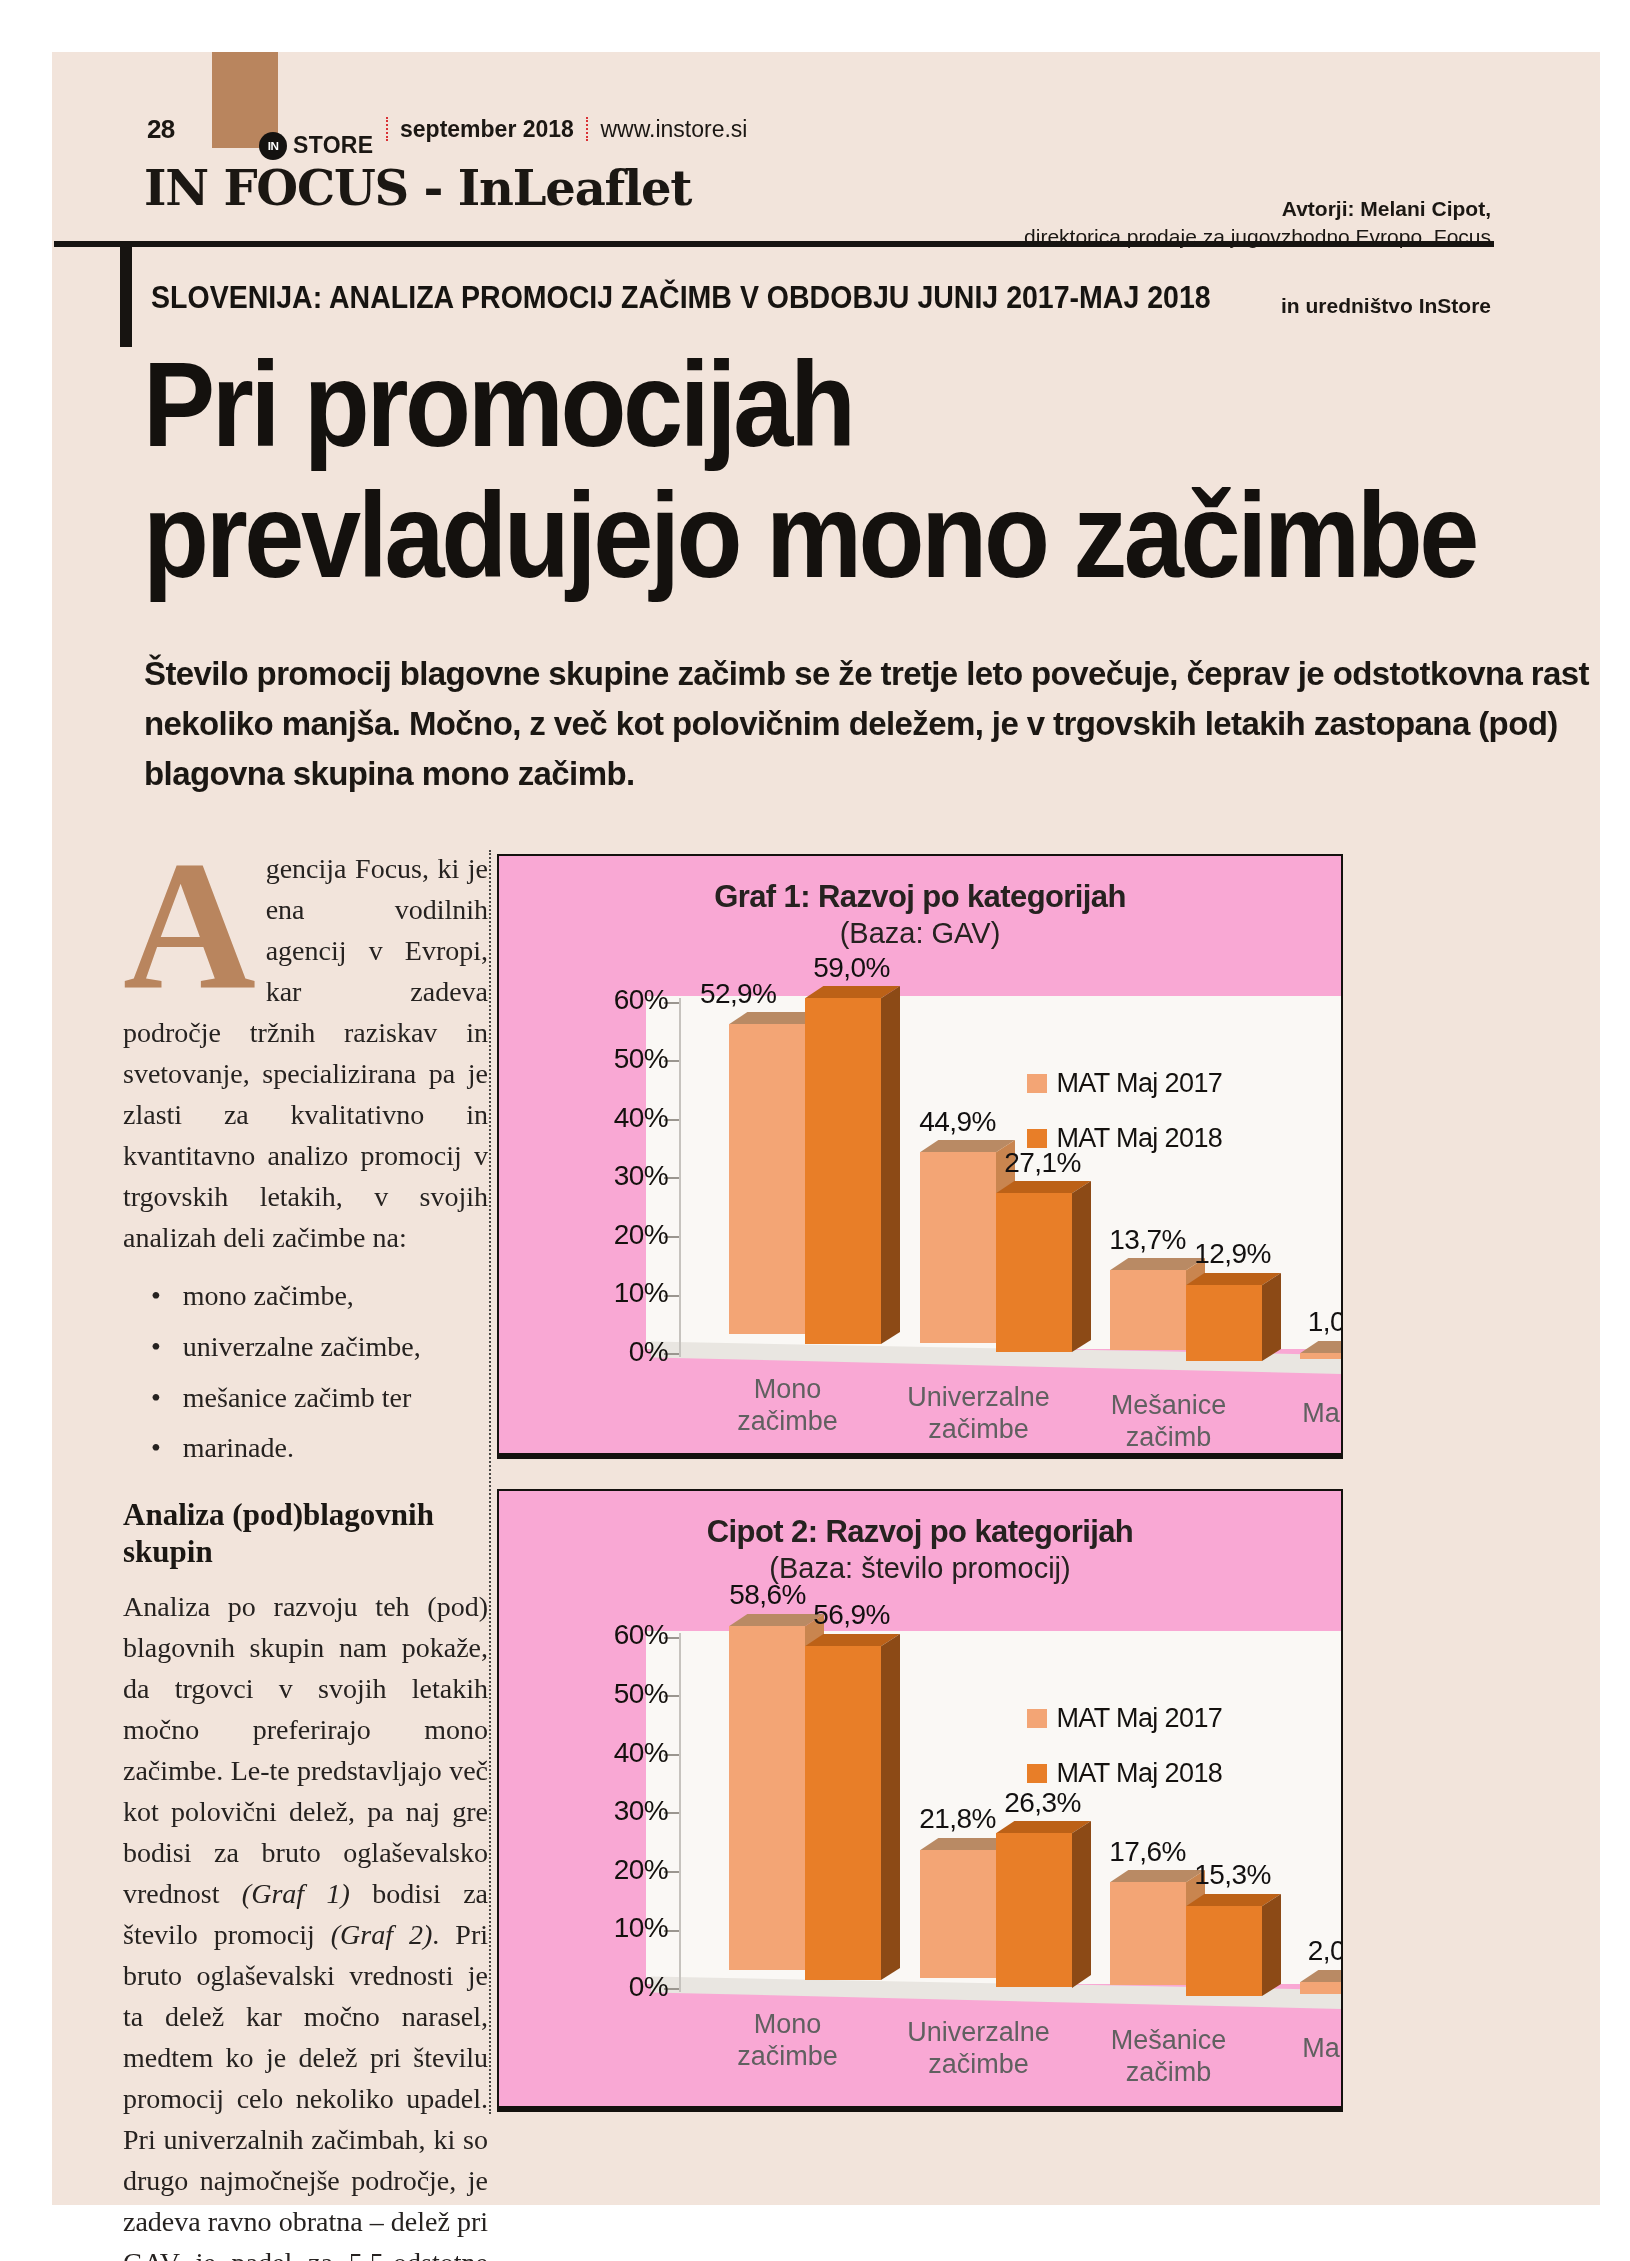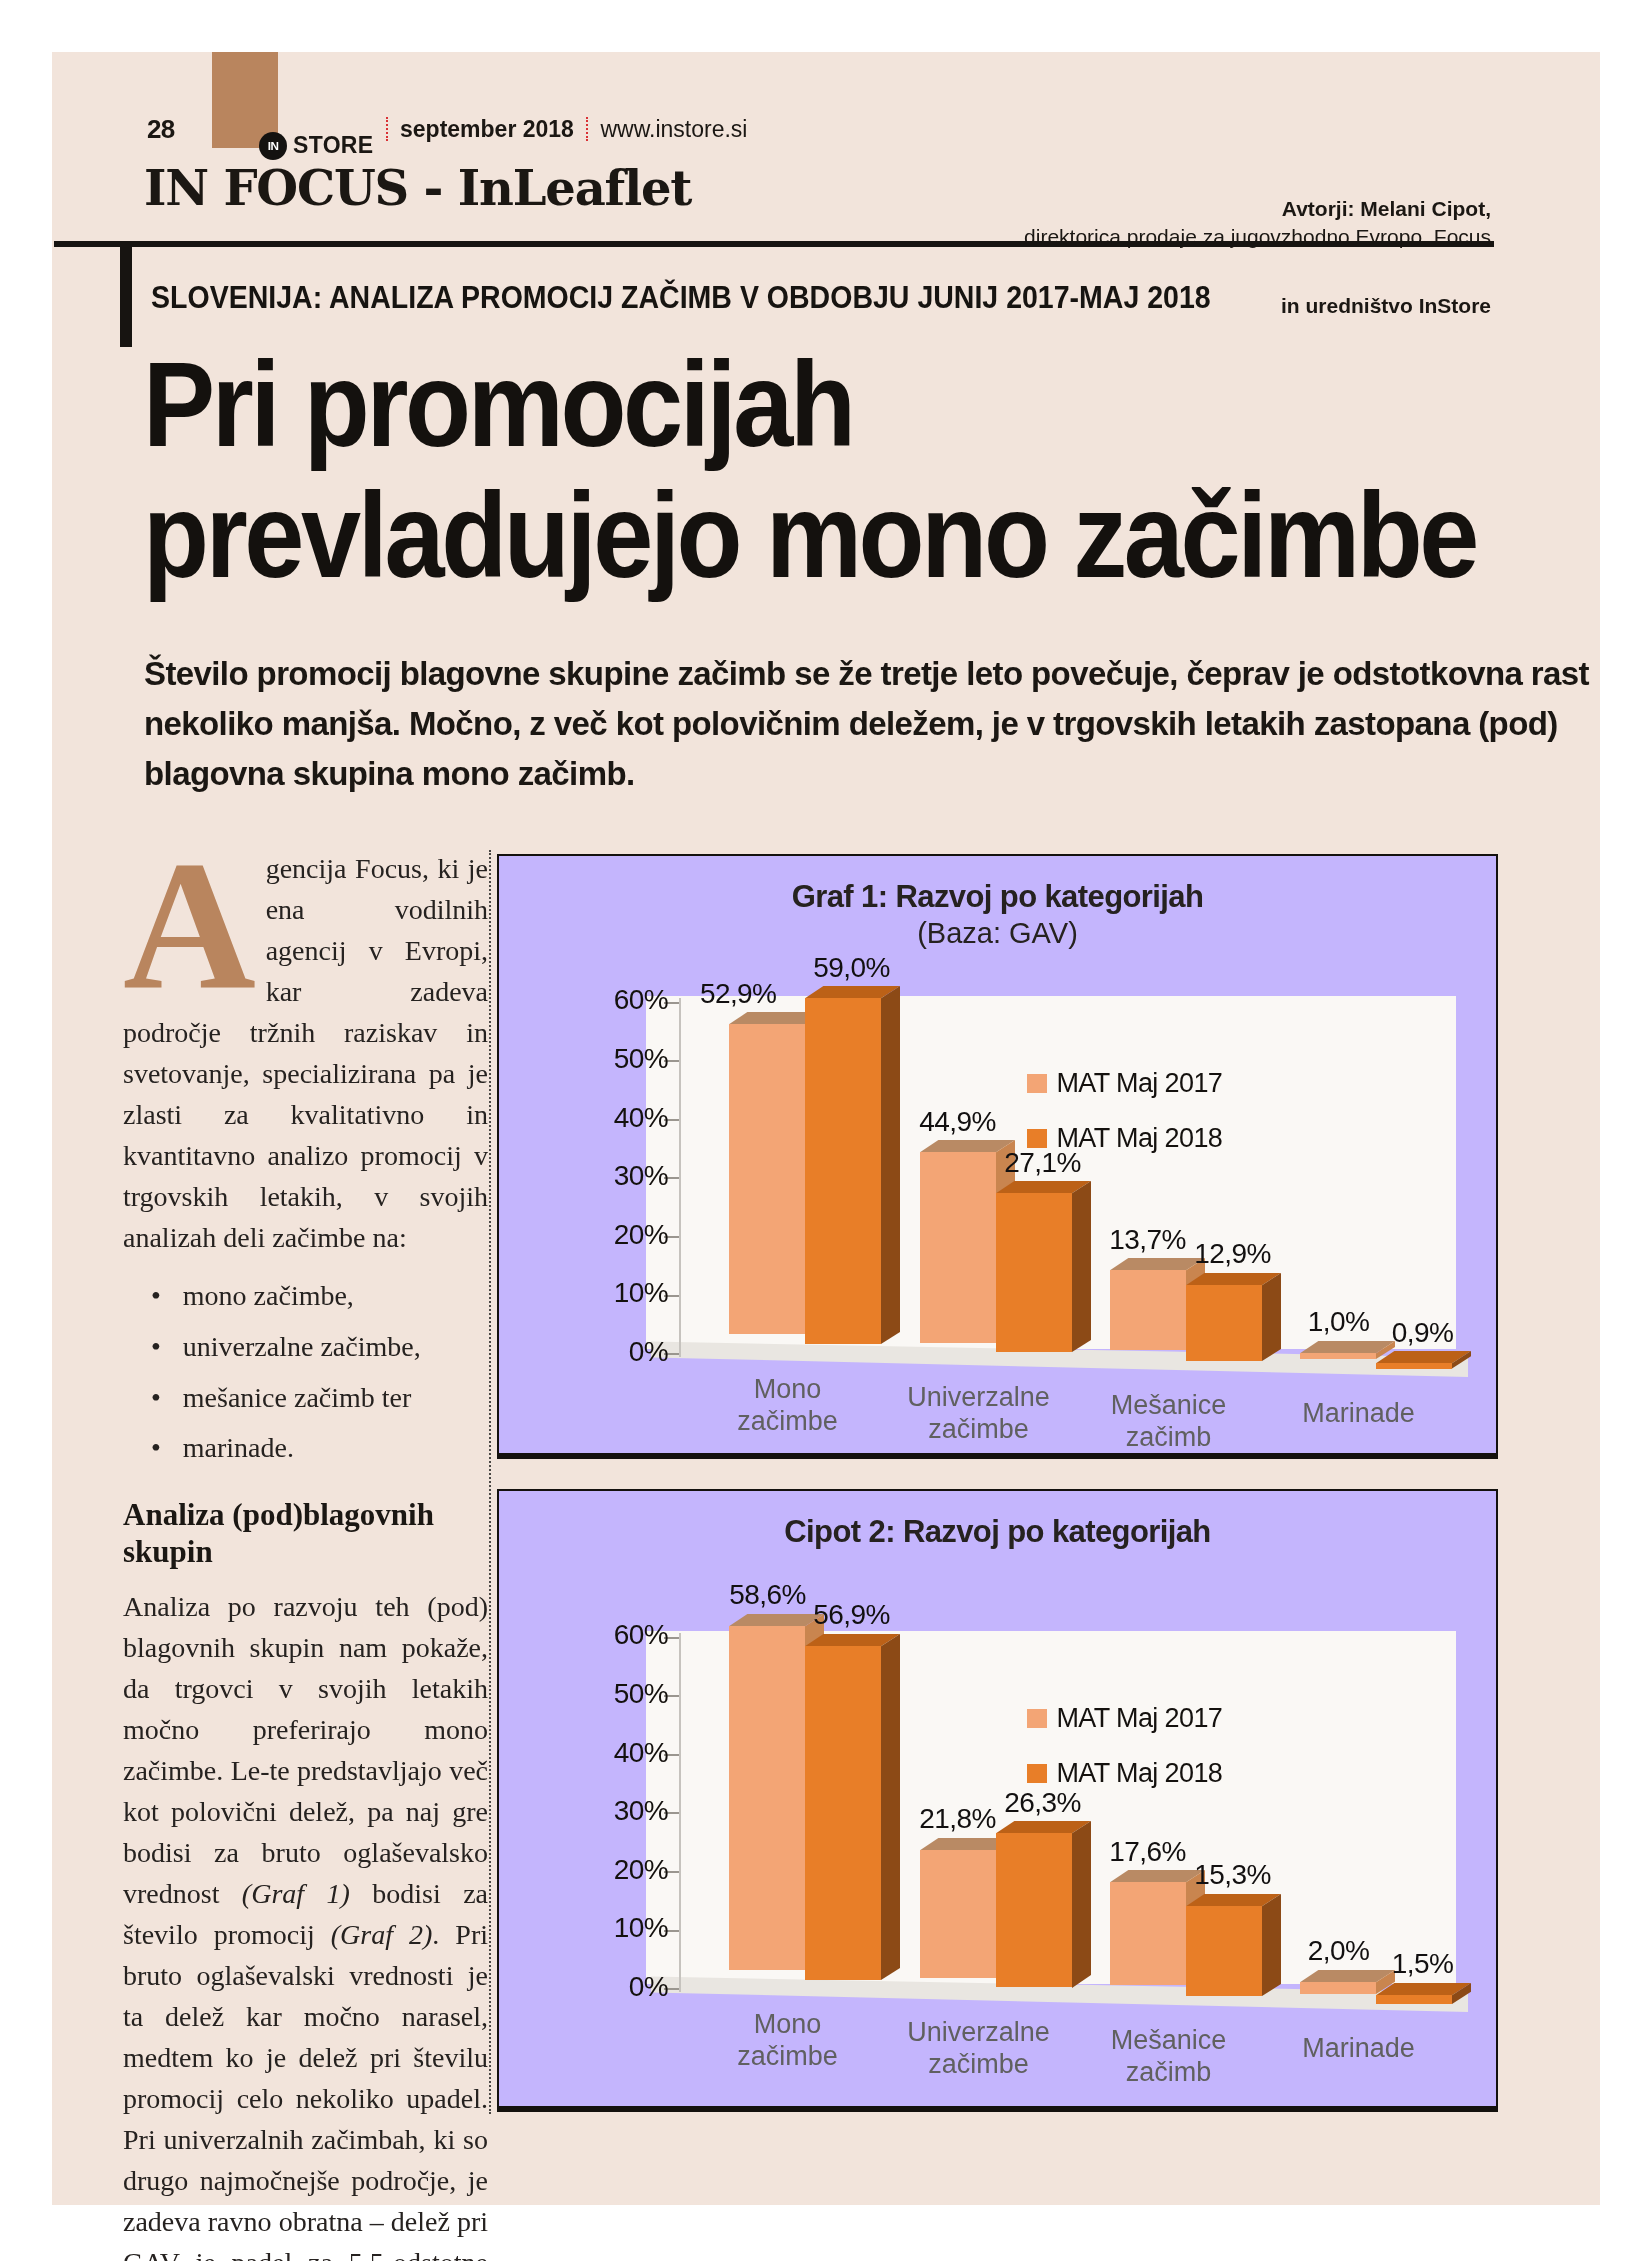--- a/index.html
+++ b/index.html
@@ -44,21 +44,21 @@
   ul.blist{list-style:none;margin:2.5px 0 21px 0;padding:0 0 0 28px;}
   ul.blist li{margin-bottom:9.8px;text-align:left;}
   .dot{margin-right:22px;}
   h3.subhead{font-family:"Liberation Serif",serif;font-weight:bold;font-size:31px;line-height:37px;
              margin:28px 0 16px 0;text-align:left;color:#1B1713;}
   em{font-style:italic;}
 
   .divider{position:absolute;left:437px;top:798px;height:1264px;width:0;border-left:2.5px dotted #4a4744;}
 
   
-  .chart-box{position:absolute;left:445px;width:1001px;background:#c4b5fd;border:2.5px solid #14110e;
+  .chart-box{position:absolute;left:445px;width:846px;background:#f9a8d4;border:2.5px solid #14110e;
              border-bottom-width:6.1px;box-sizing:border-box;overflow:hidden;}
   .c-title{position:absolute;left:0;right:0;top:23px;text-align:center;font-size:31px;font-weight:bold;
            color:#262220;letter-spacing:-0.6px;}
   .c-sub{position:absolute;left:0;right:0;top:61px;text-align:center;font-size:29px;color:#262220;}
   .plot{position:absolute;left:0;top:0;right:0;bottom:0;}
 </style>
 </head>
 <body>
 
 <div id="canvas">
@@ -208,20 +208,21 @@
           </div>
           <div style="position: absolute; left: 528px; top: 267px; display: flex; align-items: center; gap: 9.8px;">
             <div style="width: 19.6px; height: 19.6px; background: rgb(232, 126, 40); flex: 0 0 auto;"></div>
             <div style="font-size: 27px; color: rgb(20, 17, 14); letter-spacing: -0.6px;">MAT Maj 2018</div>
           </div>
         </div>
     </section>
 
     <section class="chart-box" style="top:1437px;height:623px;">
       <div class="c-title">Cipot 2: Razvoj po kategorijah</div>
+      <div class="c-sub">(Baza: število promocij)</div>
       <div class="plot">
           <div style="position: absolute; left: 147px; top: 140px; width: 810px; height: 353px; background: rgb(250, 248, 245);"></div>
           <div style="position: absolute; left: 152px; top: 483px; width: 817px; height: 46px; background: rgb(233, 230, 225); clip-path: polygon(0px 2.5px, 100% 18.4px, 100% 38px, 0px 18.4px);"></div>
           <div style="position: absolute; left: 180px; top: 142px; width: 1.8px; height: 359px; background: rgb(198, 195, 190);"></div>
           <div style="position: absolute; left: 165px; top: 497px; width: 15.3px; height: 1.8px; background: rgb(154, 150, 143);"></div>
           <div style="position: absolute; left: 37px; top: 480px; width: 132px; text-align: right; font-size: 28px; font-weight: 500; color: rgb(20, 17, 14); letter-spacing: -0.6px;">0%</div>
           <div style="position: absolute; left: 165px; top: 439px; width: 15.3px; height: 1.8px; background: rgb(154, 150, 143);"></div>
           <div style="position: absolute; left: 37px; top: 421px; width: 132px; text-align: right; font-size: 28px; font-weight: 500; color: rgb(20, 17, 14); letter-spacing: -0.6px;">10%</div>
           <div style="position: absolute; left: 165px; top: 380px; width: 15.3px; height: 1.8px; background: rgb(154, 150, 143);"></div>
           <div style="position: absolute; left: 37px; top: 363px; width: 132px; text-align: right; font-size: 28px; font-weight: 500; color: rgb(20, 17, 14); letter-spacing: -0.6px;">20%</div>

